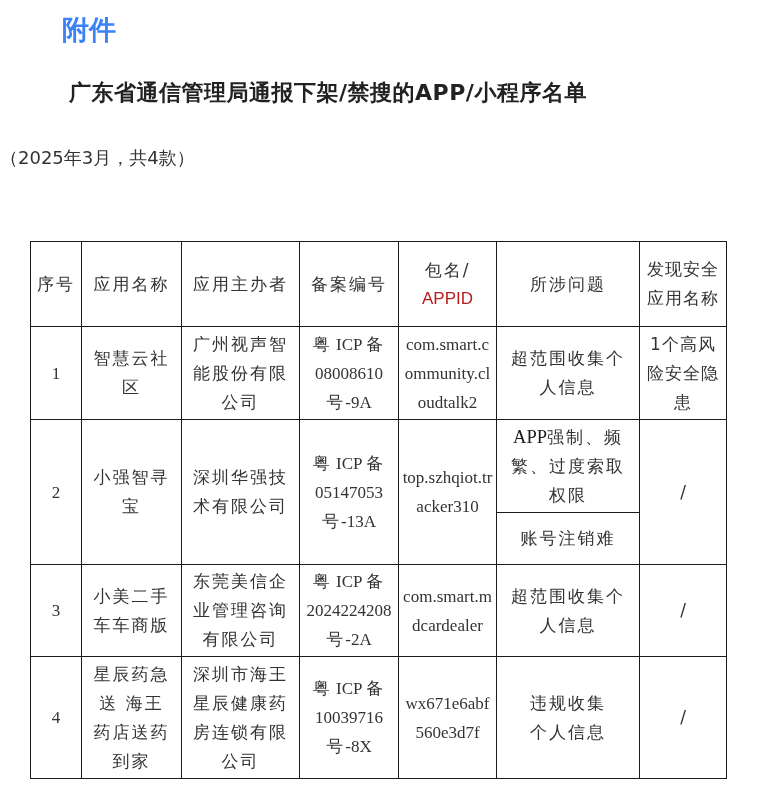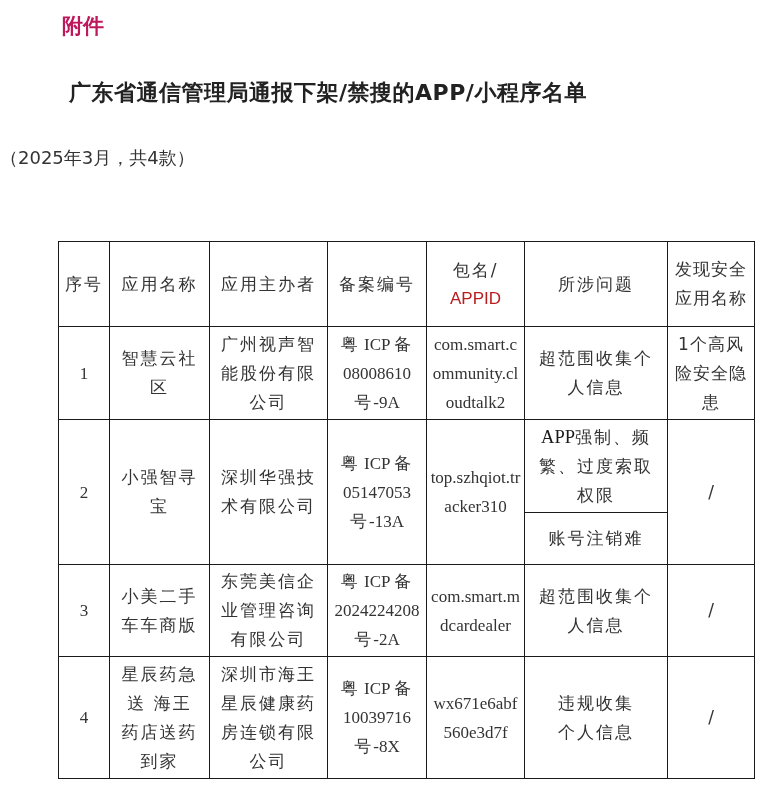--- a/index.html
+++ b/index.html
@@ -13,23 +13,23 @@
       position: relative;
       overflow: hidden;
       font-family: "DejaVu Serif", "Liberation Serif", serif;
       color: #1a1a1a;
     }
     .attachment-label {
       position: absolute;
       left: 62px;
       top: 12px;
       font-family: "DejaVu Sans", sans-serif;
-      font-size: 21px;
+      font-size: 27px;
       font-weight: bold;
-      color: #be185d;
+      color: #3b82f6;
       letter-spacing: 0px;
     }
     .doc-title {
       position: absolute;
       left: 0;
       width: 656px;
       top: 78px;
       text-align: center;
       font-family: "DejaVu Sans", sans-serif;
       font-size: 22px;
@@ -42,21 +42,21 @@
       left: 0;
       width: 776px;
       top: 146px;
       text-align: left;
       font-family: "DejaVu Sans", sans-serif;
       font-size: 18px;
       color: #333;
     }
     table.list-table {
       position: absolute;
-      left: 58px;
+      left: 30px;
       top: 241px;
       border-collapse: collapse;
       table-layout: fixed;
       width: 696px;
     }
     table.list-table td, table.list-table th {
       border: 1.6px solid #1a1a1a;
       text-align: center;
       vertical-align: middle;
       padding: 0 3px;

